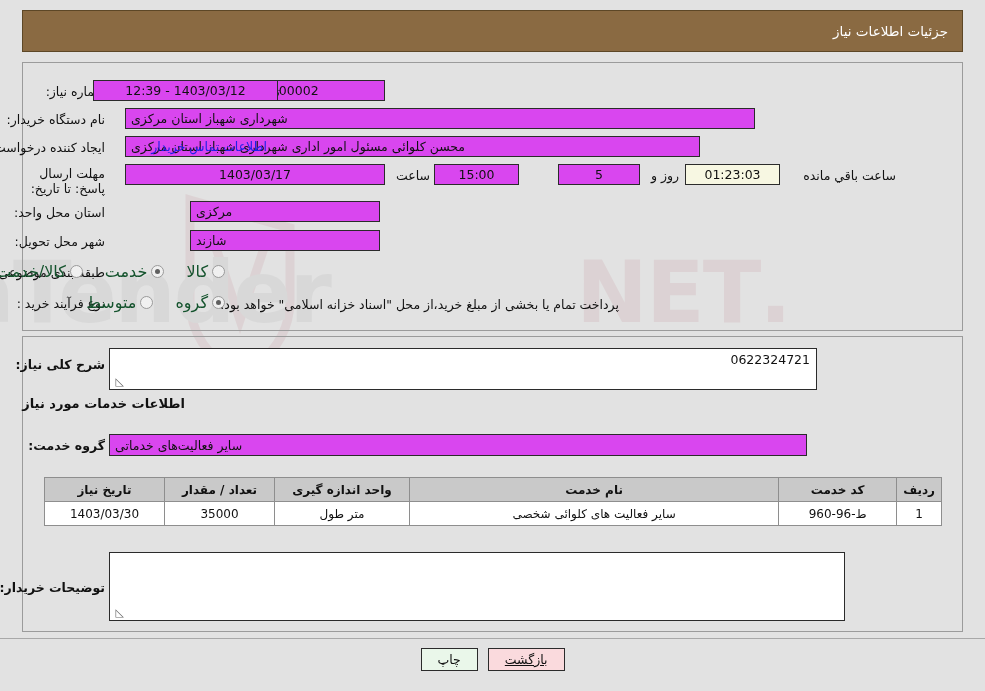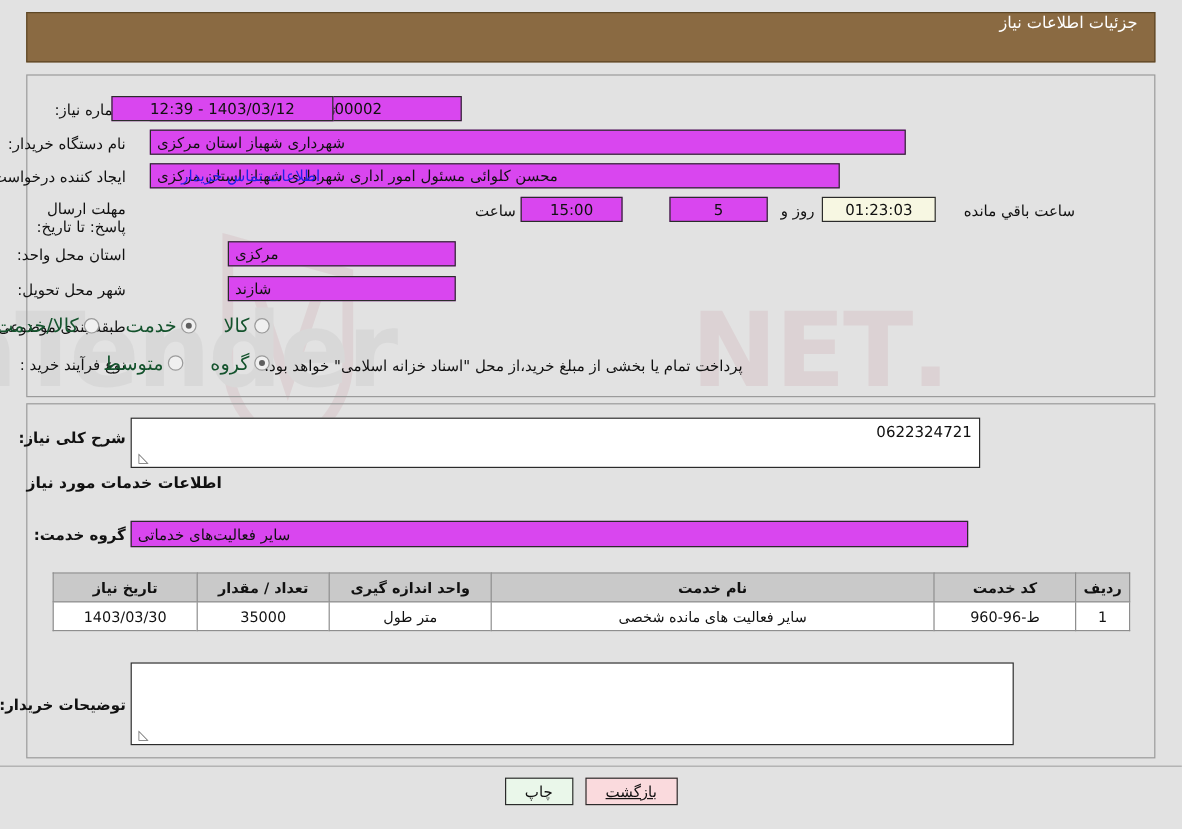--- a/index.html
+++ b/index.html
@@ -32,21 +32,21 @@
   }
 
   
   .header-bar {
     position: absolute;
     left: 22px; top: 10px;
     width: 941px; height: 42px;
     background: #8a6a42;
     border: 1px solid #5d4726;
     display: flex;
-    align-items: flex-start;
+    align-items: center;
     justify-content: flex-start;
     padding: 0 14px;
     z-index: 2;
   }
   .header-title {
     color: #ffffff;
     font-size: 13.5px;
     letter-spacing: .2px;
   }
 
@@ -266,20 +266,21 @@
   <div class="fld center" style="right:707px; top:80px; width:185px; height:21px;">1403/03/12 - 12:39</div>
 
   <div class="lbl" style="right:880px; top:112px;">نام دستگاه خریدار:</div>
   <div class="fld right" style="right:230px; top:108px; width:630px; height:21px;">شهرداری شهباز استان مرکزی</div>
 
   <div class="lbl" style="right:880px; top:140px;">ایجاد کننده درخواست:</div>
   <div class="fld right" style="right:285px; top:136px; width:575px; height:21px;">محسن کلوائی مسئول امور اداری شهرداری شهباز استان مرکزی</div>
   <a class="link" style="right:718px; top:139px;" href="#">اطلاعات تماس خریدار</a>
 
   <div class="lbl" style="right:880px; top:166px; width:82px; line-height:15px; white-space:normal;">مهلت ارسال پاسخ: تا تاریخ:</div>
+  <div class="fld center" style="right:600px; top:164px; width:260px; height:21px;">1403/03/17</div>
   <div class="plain" style="right:555px; top:168px;">ساعت</div>
   <div class="fld center" style="right:466px; top:164px; width:85px; height:21px;">15:00</div>
   <div class="fld center" style="right:345px; top:164px; width:82px; height:21px;">5</div>
   <div class="plain" style="right:306px; top:168px;">روز و</div>
   <div class="fld center yellow" style="right:205px; top:164px; width:95px; height:21px;">01:23:03</div>
   <div class="plain" style="right:89px; top:168px;">ساعت باقي مانده</div>
 
   <div class="lbl" style="right:880px; top:205px;">استان محل واحد:</div>
   <div class="fld right" style="right:605px; top:201px; width:190px; height:21px;">مرکزی</div>
 
@@ -335,21 +336,21 @@
           <th>نام خدمت</th>
           <th style="width:135px;">واحد اندازه گیری</th>
           <th style="width:110px;">تعداد / مقدار</th>
           <th style="width:120px;">تاریخ نیاز</th>
         </tr>
       </thead>
       <tbody>
         <tr>
           <td>1</td>
           <td>ط-96-960</td>
-          <td>سایر فعالیت های مانده شخصی</td>
+          <td>سایر فعالیت های کلوائی شخصی</td>
           <td>متر طول</td>
           <td>35000</td>
           <td>1403/03/30</td>
         </tr>
       </tbody>
     </table>
   </div>
 
   <div class="lbl bold" style="right:880px; top:580px;">توضیحات خریدار:</div>
   <div class="ta" style="right:140px; top:552px; width:736px; height:69px;">

